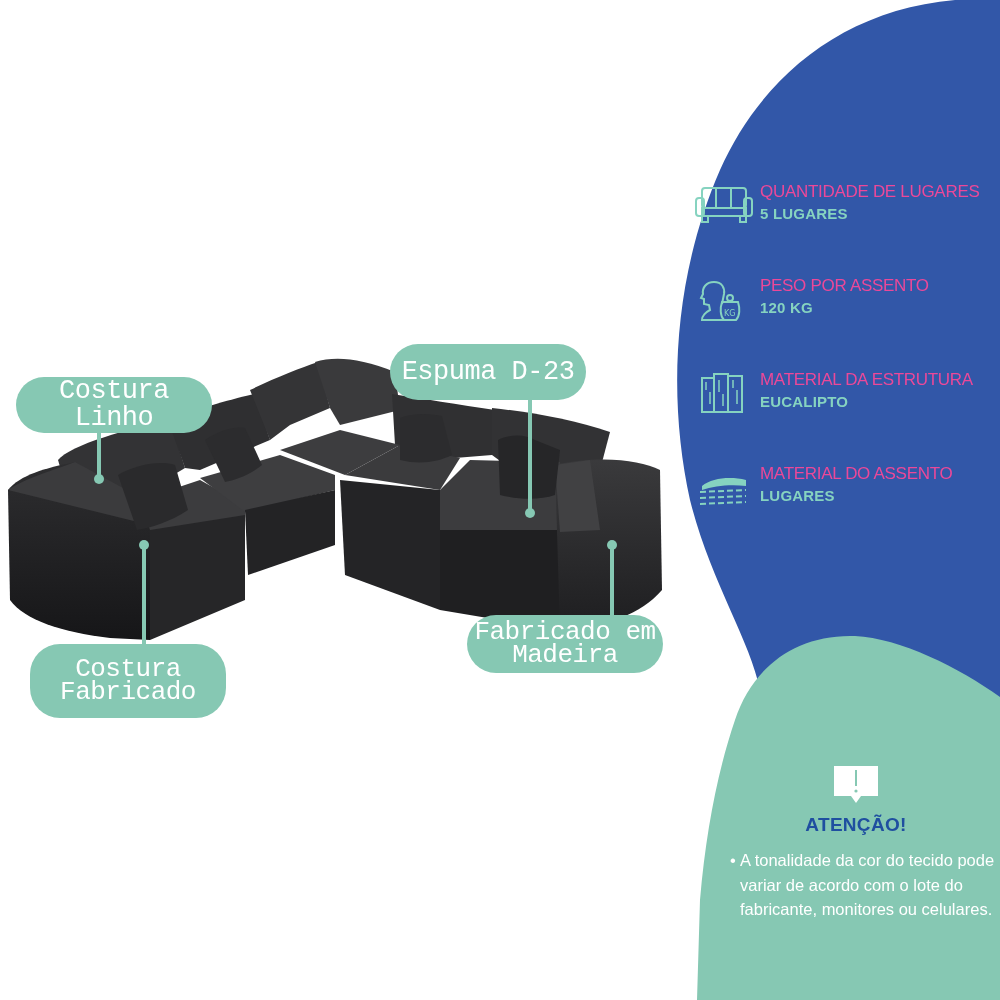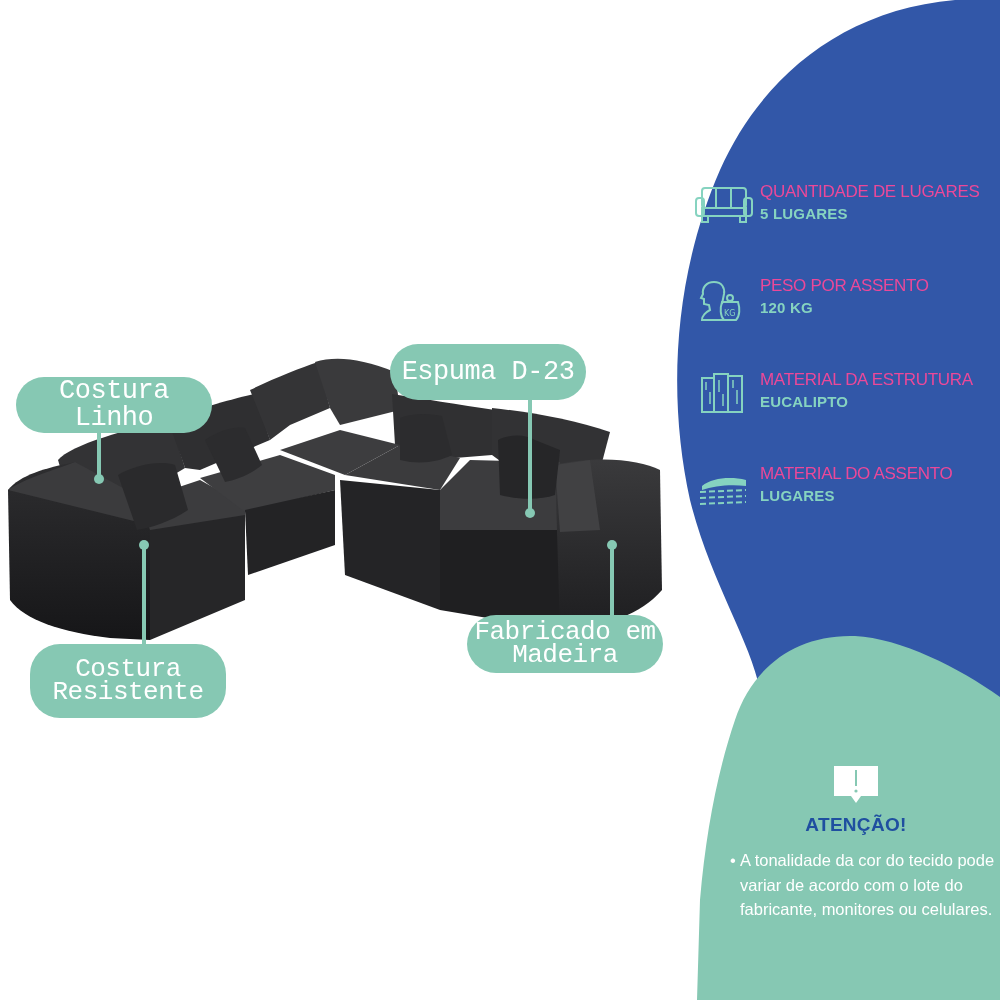--- a/index.html
+++ b/index.html
@@ -130,21 +130,21 @@
 <div class="dot" style="left:607px; top:540px;"></div>
 
 <div class="callout one c-tecido">
   <span>Costura Linho</span>
 </div>
 <div class="callout one c-espuma">
   <span>Espuma D-23</span>
 </div>
 <div class="callout two c-costura">
   <span>Costura</span>
-  <span>Resistente</span>
+  <span>Fabricado</span>
 </div>
 <div class="callout two c-fabricado">
   <span>Fabricado em</span>
   <span>Madeira</span>
 </div>
 
 <div class="specs">
   <div class="spec" style="top:0;">
     <svg class="icon" viewBox="0 0 60 50" fill="none" stroke="#86d3c0" stroke-width="2">
       <rect x="8" y="6" width="44" height="20" rx="3"></rect>

